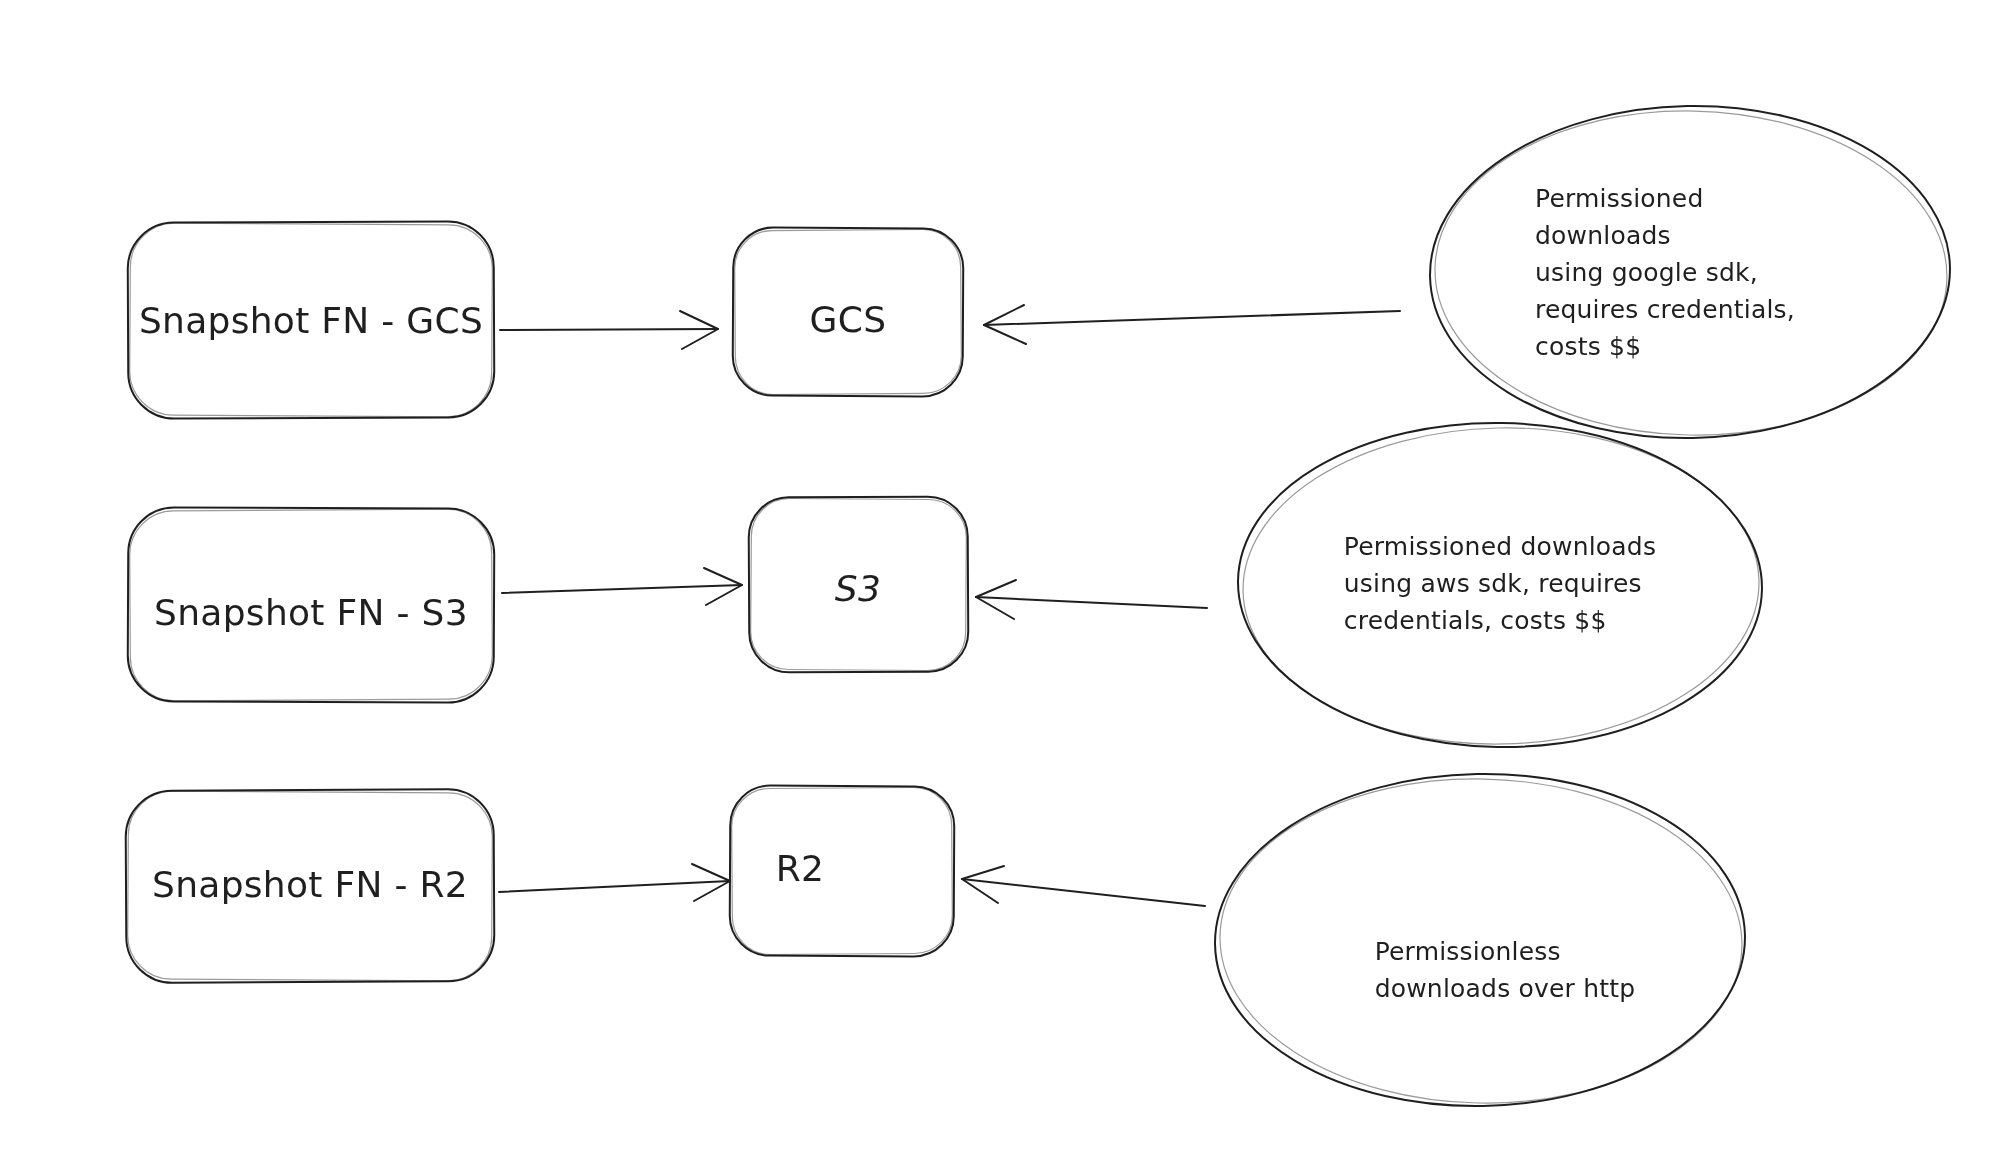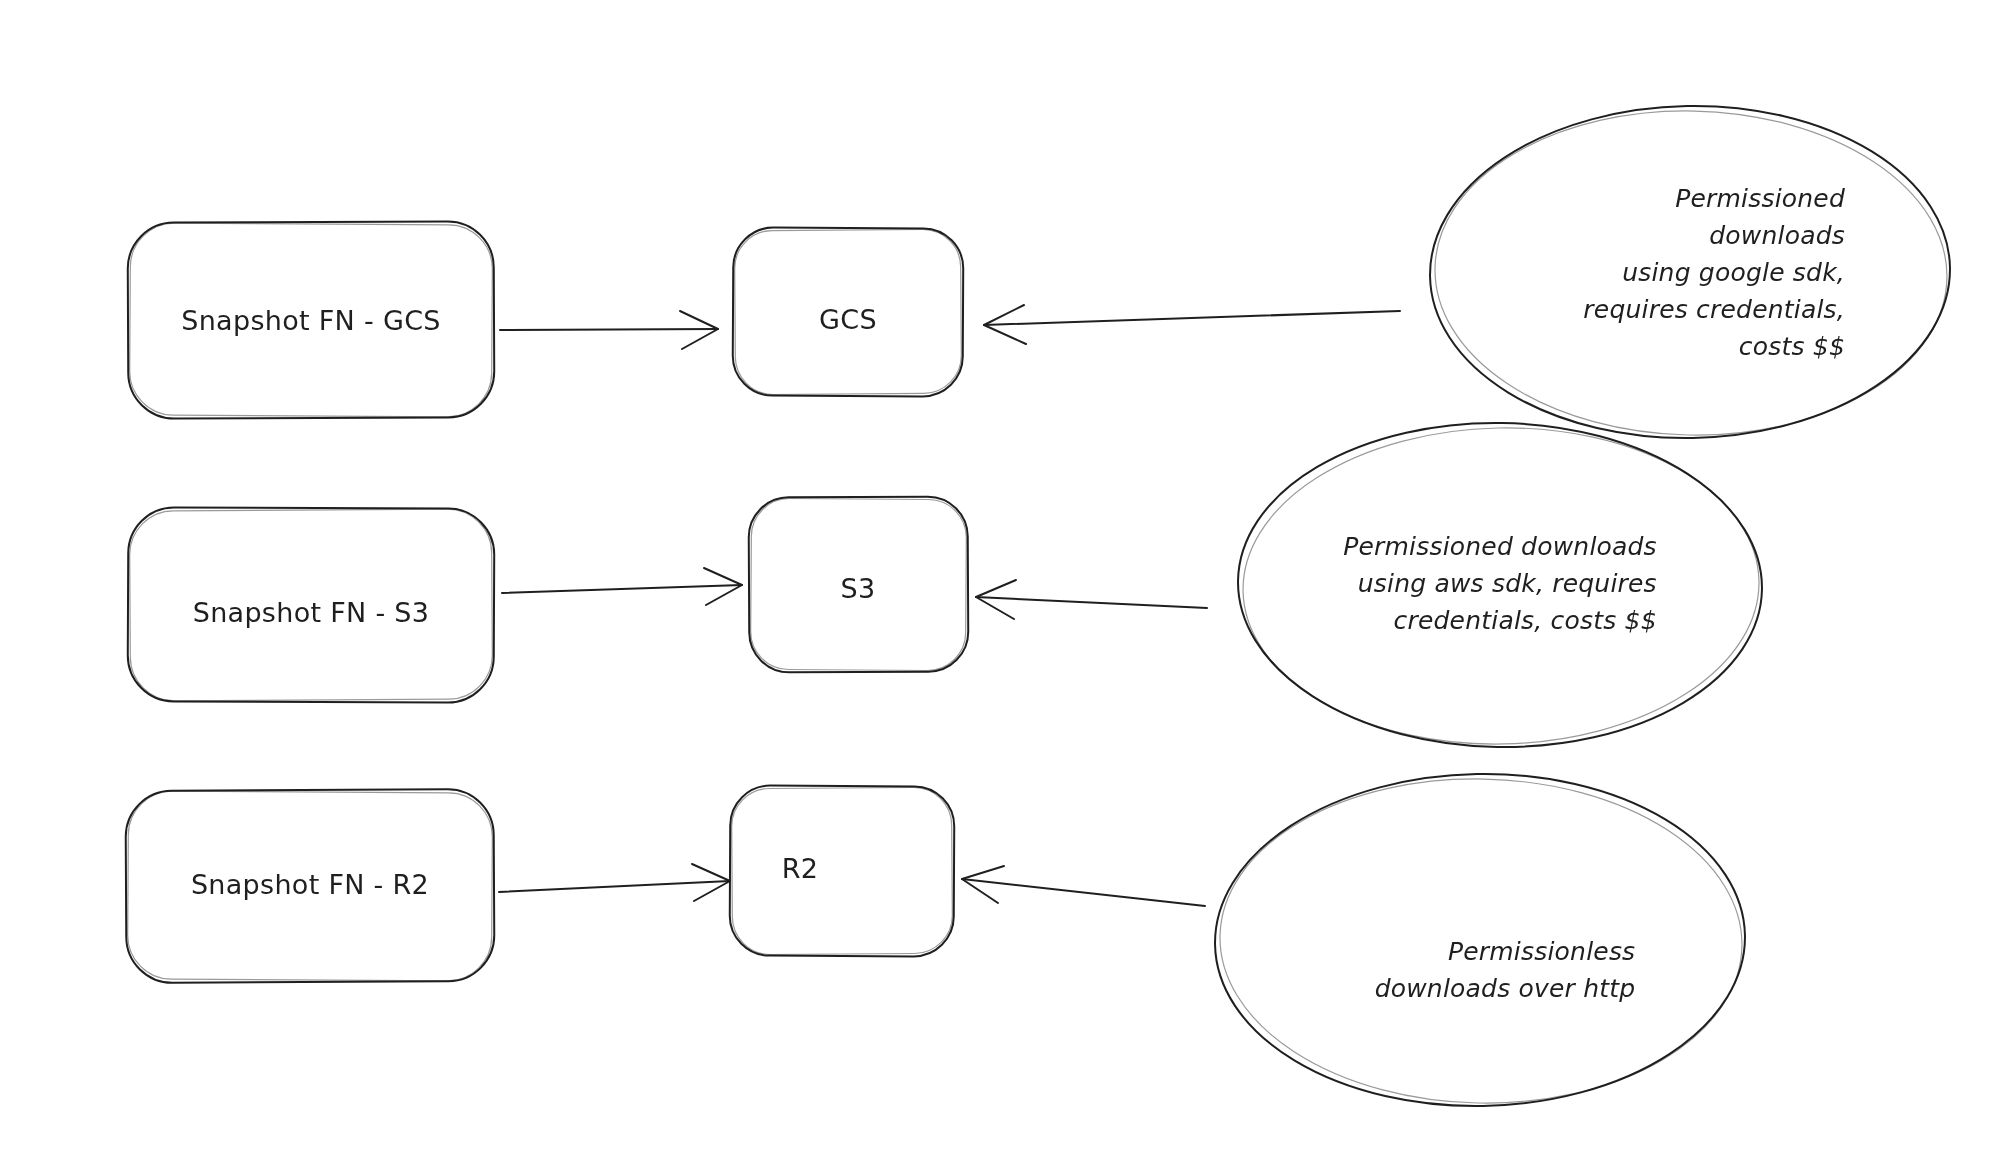--- a/index.html
+++ b/index.html
@@ -35,35 +35,34 @@
   .arrow {
     fill: none;
     stroke: #1f1f1f;
     stroke-width: 2;
     stroke-linecap: round;
   }
   .label {
     position: absolute;
     transform: translate(-50%, -50%);
     white-space: nowrap;
-    font-size: 27px;
+    font-size: 36px;
     letter-spacing: 0.3px;
     color: #1f1f1f;
     text-align: center;
   }
   .note {
     position: absolute;
     transform: translate(-50%, -50%);
     white-space: pre-line;
     font-size: 25px;
     line-height: 37px;
     letter-spacing: 0.2px;
     color: #1f1f1f;
-    text-align: right;
-    font-style: italic;
+    text-align: left;
   }
 </style>
 </head>
 <body>
 
 <div class="canvas">
 
   <svg class="shapes" width="2000" height="1174" viewBox="0 0 2000 1174">
 
     <g>
@@ -131,21 +130,21 @@
   </svg>
 
   <div class="label" style="left:311px; top:320px;">Snapshot FN - GCS</div>
   <div class="label" style="left:848px; top:319px;">GCS</div>
   <div class="note" style="left:1690px; top:272px;">Permissioned downloads
 using google sdk,
 requires credentials,
 costs $$</div>
 
   <div class="label" style="left:311px; top:612px;">Snapshot FN - S3</div>
-  <div class="label" style="left:858px; top:588px;">S3</div>
+  <div class="label" style="left:858px; top:588px;font-style:italic;">S3</div>
   <div class="note" style="left:1500px; top:583px;">Permissioned downloads
 using aws sdk, requires
 credentials, costs $$</div>
 
   <div class="label" style="left:310px; top:884px;text-align:center;">Snapshot FN - R2</div>
   <div class="label" style="left:800px; top:868px;">R2</div>
   <div class="note" style="left:1505px; top:938px;margin-top:32px;">Permissionless
 downloads over http</div>
 
 </div>

